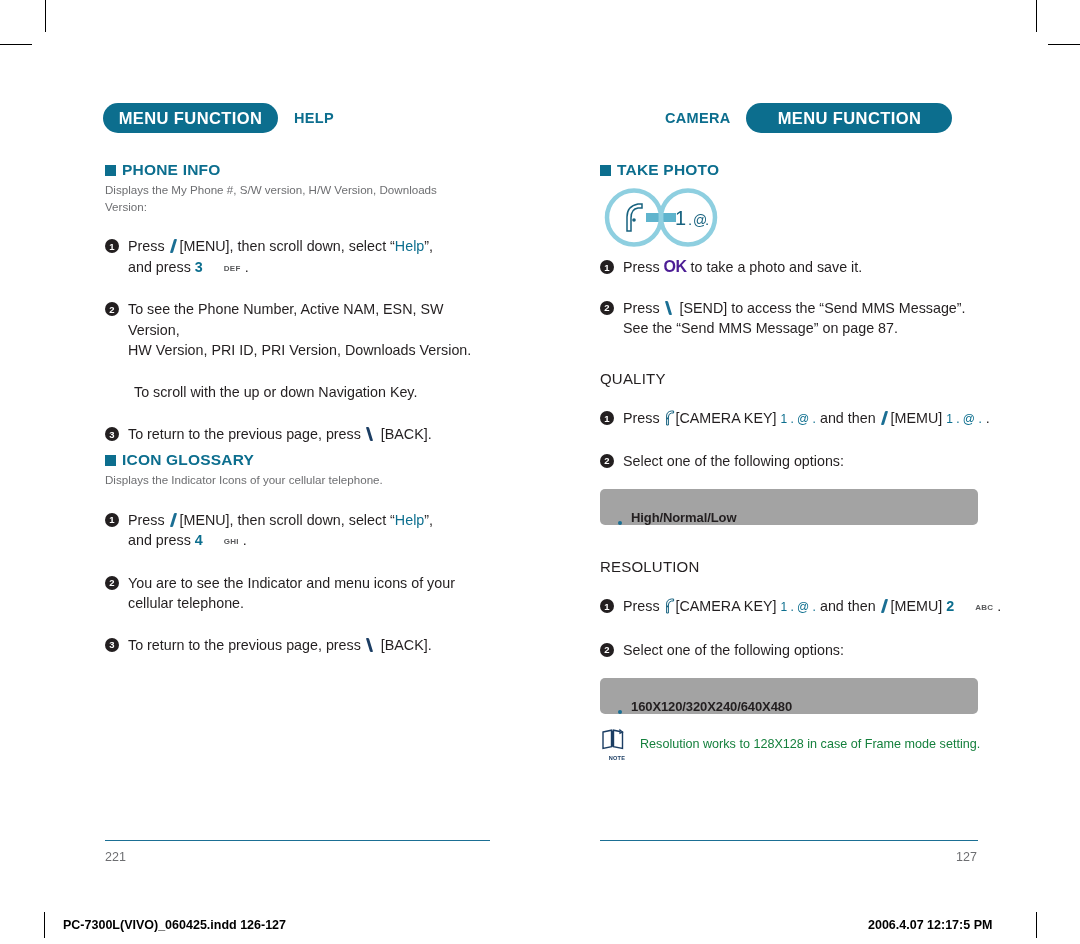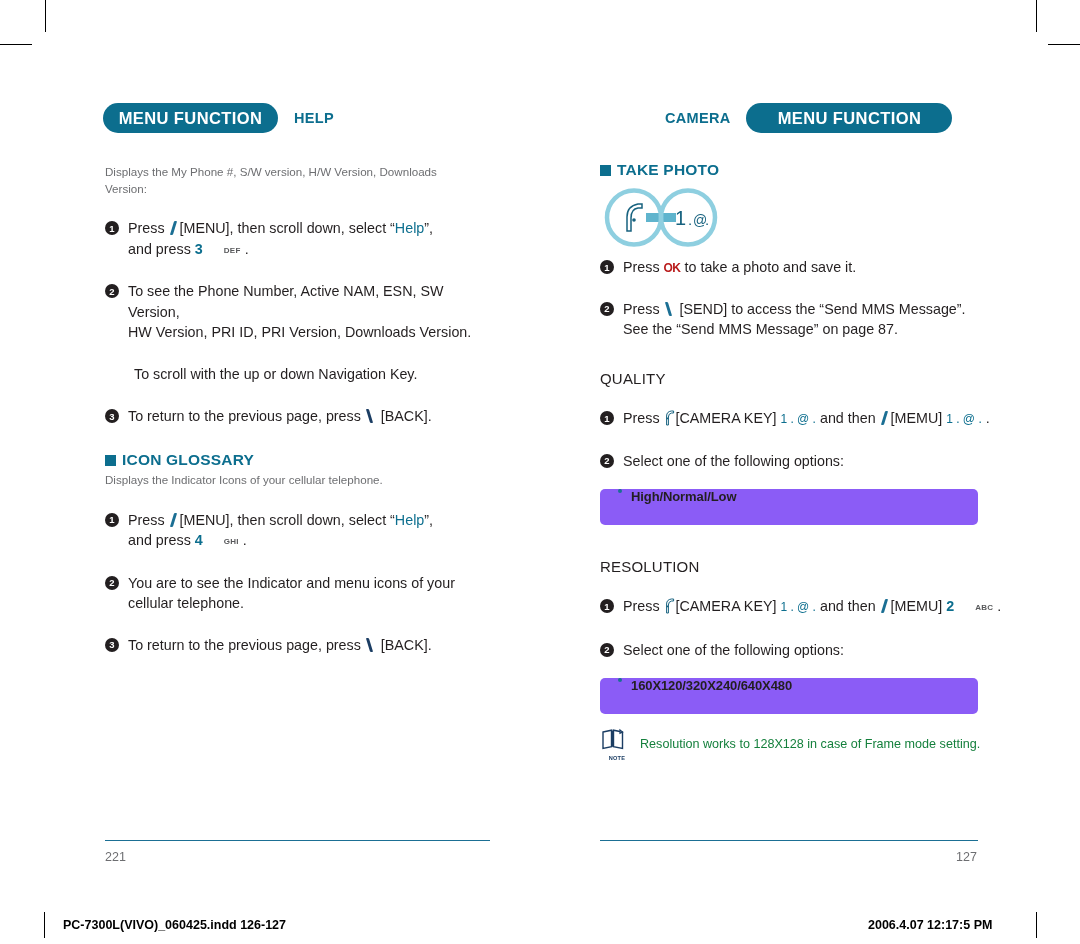--- a/index.html
+++ b/index.html
@@ -75,21 +75,21 @@
     margin-top:3px;
   }
   .steptext{font-size:14.3px;line-height:20.5px;}
   .cont{font-size:14.3px;line-height:20.5px;}
 
   .link{color:#0c6e8e;}
   .kk{color:#0c6e8e;font-weight:bold;}
   .kksub{color:#58595b;font-size:8px;font-weight:bold;letter-spacing:.3px;
          vertical-align:1px;margin-left:1px;padding-left:20px;}
   .key1{color:#0c6e8e;font-size:12px;font-weight:normal;letter-spacing:0px;}
-  .okkey{color:#b91c1c;font-weight:bold;font-size:12px;letter-spacing:-.5px;}
+  .okkey{color:#4c1d95;font-weight:bold;font-size:16px;letter-spacing:-.5px;}
 
   
   .menukey{
     display:inline-block;width:11px;height:15px;position:relative;
     vertical-align:-2px;
   }
   .menukey::before{
     content:"";position:absolute;left:3px;top:1px;
     width:3.4px;height:14px;background:#1b6f94;
     transform:skewX(-17deg);border-radius:1px;
@@ -106,22 +106,22 @@
   .sendkey::before{background:#1b6f94;}
 
   
   .camkey{display:inline-block;width:12px;height:16px;vertical-align:-3px;}
 
   
   .subhead{font-size:15px;color:#231f20;letter-spacing:.2px;}
 
   
   .optbox{
-    background:#8b5cf6;border-radius:5px;
-    display:flex;align-items:flex-start;
+    background:#a3a3a3;border-radius:5px;
+    display:flex;align-items:flex-end;
   }
   .optdot{width:4px;height:4px;border-radius:50%;background:#1b6f94;margin:0 9px 0 18px;}
   .opttext{font-size:13px;font-weight:bold;color:#231f20;letter-spacing:-.1px;}
 
   
   .note{display:flex;align-items:flex-start;}
   .notetext{font-size:12.6px;color:#15803d;}
   .notelabel{
     font-size:5.6px;font-weight:bold;color:#1b3d63;letter-spacing:.3px;
     text-align:center;margin-top:-1px;
@@ -146,20 +146,24 @@
 
   <div class="page page-left">
 
     <div class="runhead runhead-left">
       <span class="pill pill-left">MENU FUNCTION</span>
       <span class="runhead-side">HELP</span>
     </div>
 
     <div style="position:absolute;left:105px;top:161px;width:390px;">
 
+      <div class="sec-h">
+        <span class="sq"></span>
+        <span>PHONE INFO</span>
+      </div>
       <div class="sec-sub" style="width:350px;">Displays the My Phone #, S/W version, H/W Version, Downloads Version:</div>
 
       <div class="step" style="margin-top:21px;">
         <div class="bullnum">1</div>
         <div class="steptext" style="margin-left:9px;">
           <span>Press</span>
           <span class="menukey"></span><span>[MENU], then scroll down, select “</span><span class="link">Help</span><span>”,</span><br>
           <span>and press</span>
           <span class="kk">3</span><span class="kksub">DEF</span>
           <span>.</span>

